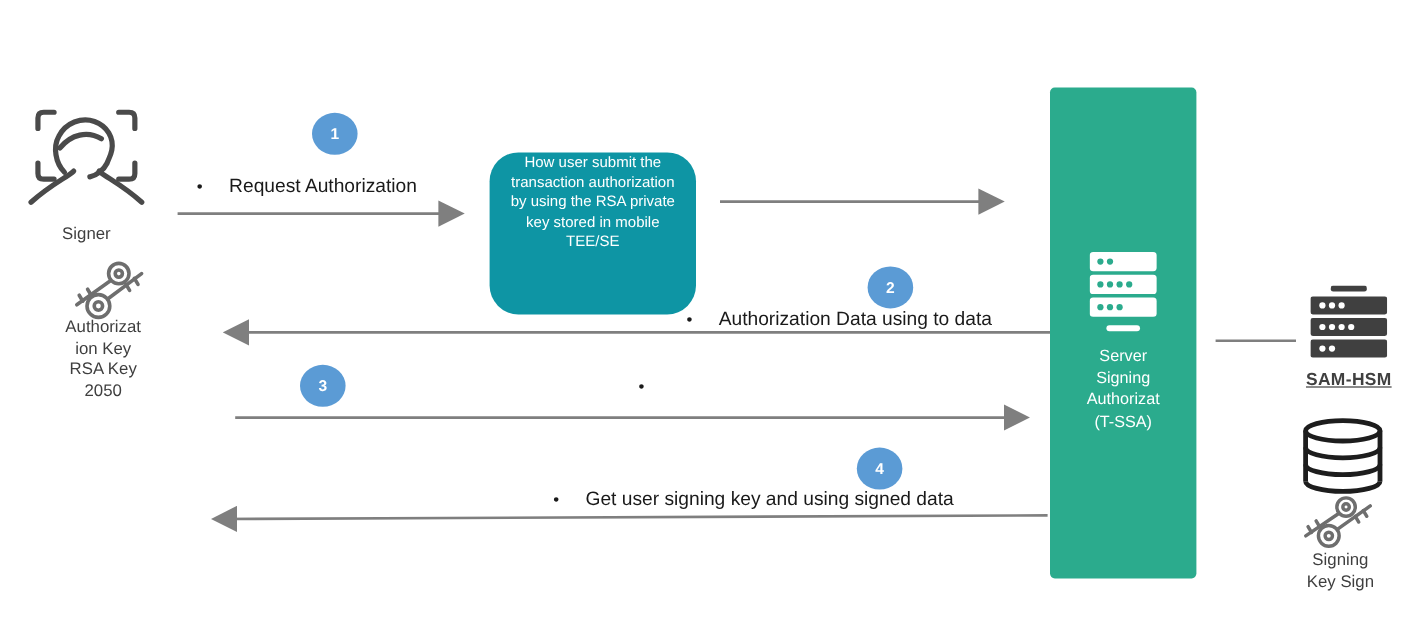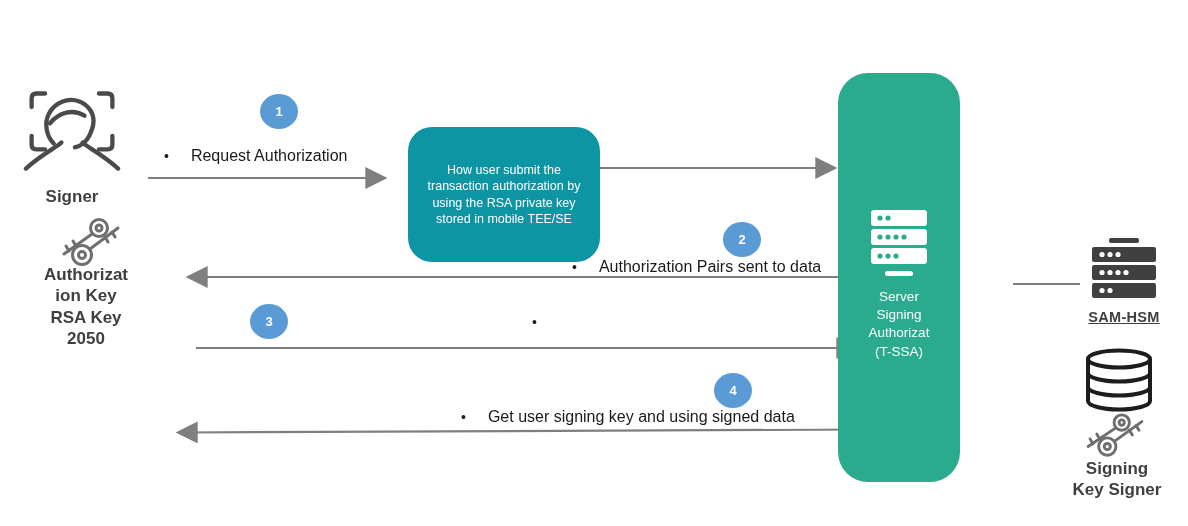--- a/index.html
+++ b/index.html
@@ -17,40 +17,40 @@
     display:flex;align-items:center;justify-content:center;
     font-size:13px;font-weight:bold;
   }
 
   
   .msg{position:absolute;display:flex;align-items:baseline;color:var(--text-dark,#1a1a1a);font-size:16px;}
   .msg .bullet{font-size:14px;margin-right:22px;}
 
   
   .process-box{
-    position:absolute;left:408px;top:127px;width:192px;height:135px;
+    position:absolute;left:408px;top:127px;width:172px;height:135px;
     background:var(--process-box-bg,#0e95a4);border-radius:24px;
-    display:flex;align-items:center;justify-content:center;
+    display:flex;align-items:flex-start;justify-content:center;
     color:#fff;font-size:12.5px;line-height:1.32;text-align:center;
     padding:0 14px;box-sizing:border-box;
   }
 
   
   .server-box{
-    position:absolute;left:838px;top:73px;width:122px;height:409px;
-    background:var(--server-box-bg,#2bab8d);border-radius:30px;
+    position:absolute;left:875px;top:73px;width:122px;height:409px;
+    background:var(--server-box-bg,#2bab8d);border-radius:4px;
   }
   .server-box .server-icon{position:absolute;left:33px;top:137px;}
   .server-box .server-label{
     position:absolute;left:0;top:215px;width:122px;text-align:center;
     color:#fff;font-size:13.5px;line-height:1.35;
   }
 
   
-  .actor-label{position:absolute;text-align:center;color:var(--label-gray,#3f3f3f);font-size:17px;line-height:1.25;font-weight:bold;}
+  .actor-label{position:absolute;text-align:center;color:var(--label-gray,#3f3f3f);font-size:14px;line-height:1.25;}
   .actor-label.bold{font-weight:bold;font-size:14.5px;letter-spacing:.3px;color:var(--icon-dark,#404040);}
 
   .icon-dark{color:var(--icon-dark,#404040);}
   .icon-gray{color:#6e6e6e;}
   .icon-stroke-dark{color:#1d1d1d;}
   .icon-signer{color:#4a4a4a;}
 </style>
 </head>
 <body>
 
@@ -149,21 +149,21 @@
       <div>Authorizat</div>
       <div>(T-SSA)</div>
     </div>
   </div>
 
   <div class="step-badge" style="left:723px;top:222px;">
     <span>2</span>
   </div>
   <div class="msg" style="left:572px;top:258px;">
     <span class="bullet">•</span>
-    <span>Authorization  Pairs sent to data</span>
+    <span>Authorization  Data using to data</span>
   </div>
 
   <div class="step-badge" style="left:250px;top:304px;">
     <span>3</span>
   </div>
   <div class="msg" style="left:532px;top:314px;">
     <span class="bullet">•</span>
   </div>
 
   <div class="step-badge" style="left:714px;top:373px;">
@@ -220,16 +220,16 @@
         <circle cx="30" cy="36" r="9"></circle>
         <circle cx="30" cy="36" r="3.2"></circle>
         <path d="M38,30 L66,10"></path>
         <path d="M60,14 L63,19"></path>
         <path d="M53,19 L56,24"></path>
       </g>
     </svg>
   </div>
   <div class="actor-label" style="left:1072px;top:458px;width:90px;">
     <div>Signing</div>
-    <div>Key Signer</div>
+    <div>Key Sign</div>
   </div>
 
 </div>
 
 </body></html>

